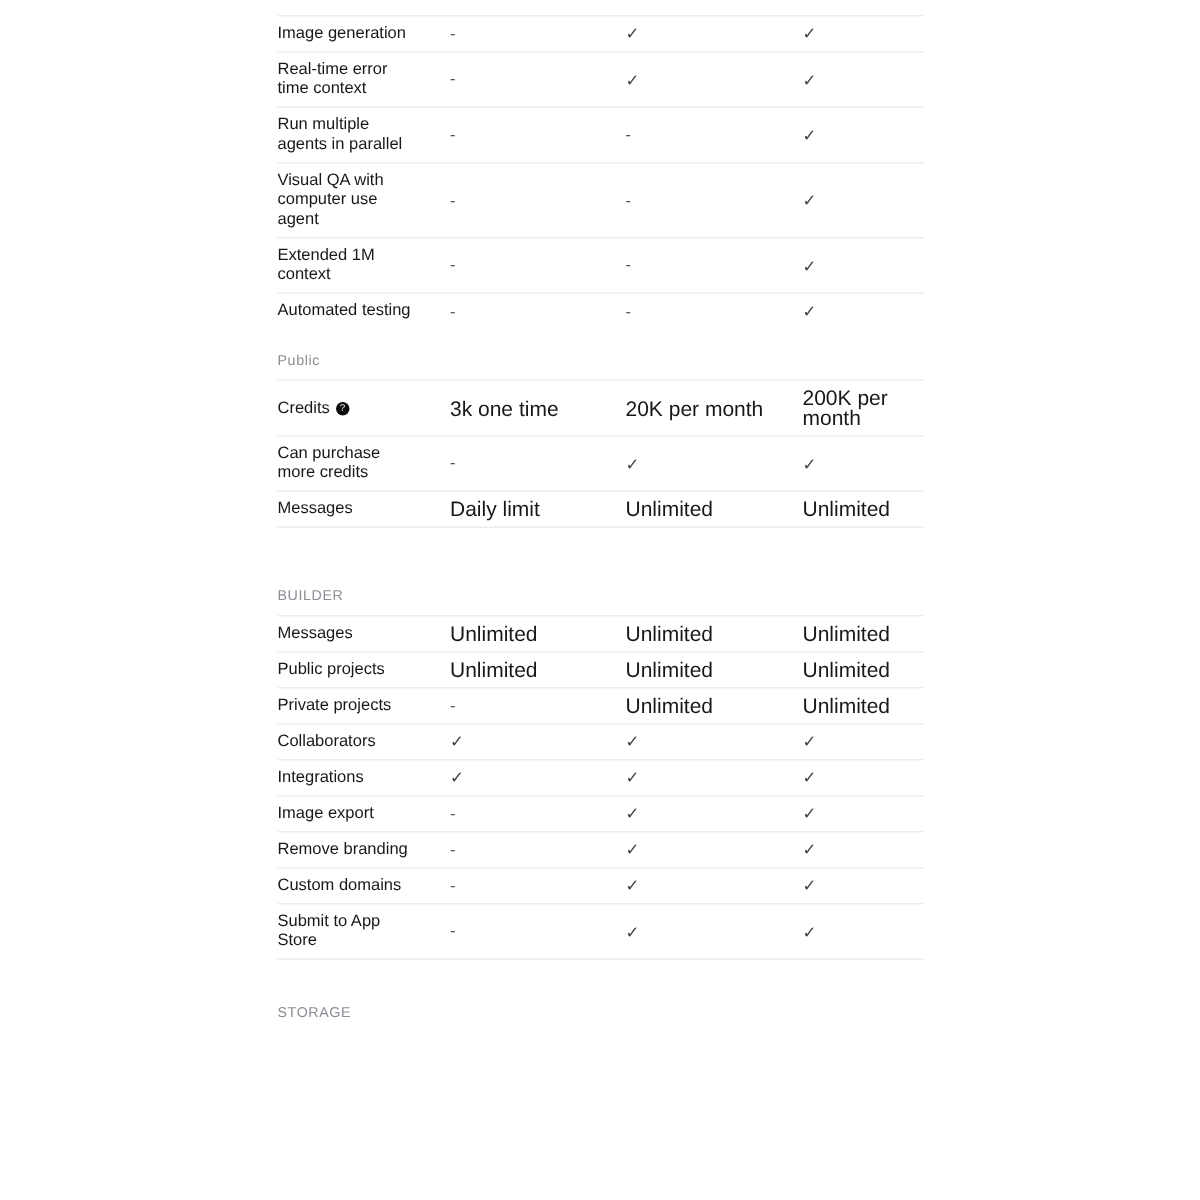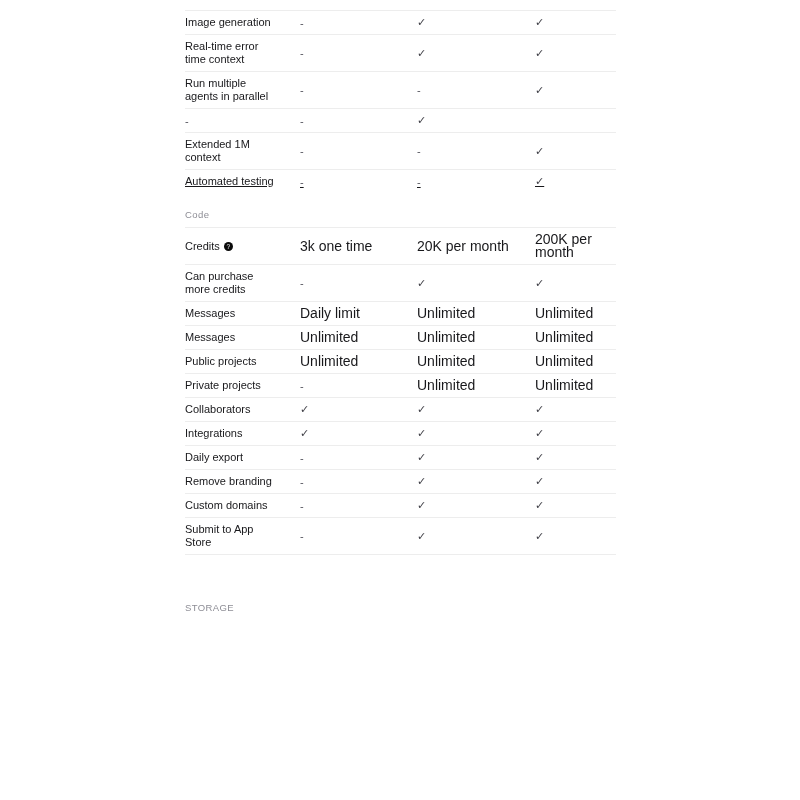--- a/index.html
+++ b/index.html
@@ -22,29 +22,29 @@
     font-size: 9.5px;
     line-height: 13px;
     color: #8d8d95;
     letter-spacing: 0.4px;
     padding-bottom: 6px;
     border-bottom: 1px solid #ededed;
   }
   .section-usage .section-header      { margin-top: 15px; }
   .section-builder .section-header    { margin-top: 39px; }
   .section-publishing .section-header { margin-top: 41px; }
-  .section-storage .section-header    { margin-top: 46px; border-bottom: none; }
+  .section-storage .section-header    { margin-top: 29px; border-bottom: none; }
   .row {
     display: grid;
     grid-template-columns: 115px 117px 118px 81px;
     align-items: center;
     padding: 5px 0;
     border-bottom: 1px solid #ededed;
   }
-  .row.no-border { border-bottom: none; text-decoration: underline; }
+  .row.no-border { border-bottom: none; }
   .feature {
     font-size: 11px;
     line-height: 13px;
     color: #18181b;
     max-width: 92px;
   }
   .cell {
     font-size: 14px;
     line-height: 13px;
     color: #18181b;
@@ -90,59 +90,61 @@
           <div class="check">✓</div>
           <div class="check">✓</div>
         </div>
         <div class="row">
           <div class="feature"><span>Run multiple agents in parallel</span></div>
           <div class="dash">-</div>
           <div class="dash">-</div>
           <div class="check">✓</div>
         </div>
         <div class="row">
+          <div class="feature"><span>Visual QA with computer use agent</span></div>
           <div class="dash">-</div>
           <div class="dash">-</div>
           <div class="check">✓</div>
         </div>
         <div class="row">
           <div class="feature"><span>Extended 1M context</span></div>
           <div class="dash">-</div>
           <div class="dash">-</div>
           <div class="check">✓</div>
         </div>
         <div class="row no-border">
           <div class="feature"><span>Automated testing</span></div>
           <div class="dash">-</div>
           <div class="dash">-</div>
           <div class="check">✓</div>
         </div>
       </div>
       <div class="section section-usage">
-        <div class="section-header">Code</div>
+        <div class="section-header">Public</div>
         <div class="row">
           <div class="feature"><span>Credits</span><span class="help-icon">?</span></div>
           <div class="cell">3k one time</div>
           <div class="cell">20K per month</div>
           <div class="cell">200K per month</div>
         </div>
         <div class="row">
           <div class="feature"><span>Can purchase more credits</span></div>
           <div class="dash">-</div>
           <div class="check">✓</div>
           <div class="check">✓</div>
         </div>
         <div class="row">
           <div class="feature"><span>Messages</span></div>
           <div class="cell">Daily limit</div>
           <div class="cell">Unlimited</div>
           <div class="cell">Unlimited</div>
         </div>
       </div>
       <div class="section section-builder">
+        <div class="section-header">BUILDER</div>
         <div class="row">
           <div class="feature"><span>Messages</span></div>
           <div class="cell">Unlimited</div>
           <div class="cell">Unlimited</div>
           <div class="cell">Unlimited</div>
         </div>
         <div class="row">
           <div class="feature"><span>Public projects</span></div>
           <div class="cell">Unlimited</div>
           <div class="cell">Unlimited</div>
@@ -160,21 +162,21 @@
           <div class="check">✓</div>
           <div class="check">✓</div>
         </div>
         <div class="row">
           <div class="feature"><span>Integrations</span></div>
           <div class="check">✓</div>
           <div class="check">✓</div>
           <div class="check">✓</div>
         </div>
         <div class="row">
-          <div class="feature"><span>Daily export</span></div>
+          <div class="feature"><span>Image export</span></div>
           <div class="dash">-</div>
           <div class="check">✓</div>
           <div class="check">✓</div>
         </div>
       </div>
       <div class="section section-publishing">
         <div class="row">
           <div class="feature"><span>Remove branding</span></div>
           <div class="dash">-</div>
           <div class="check">✓</div>

